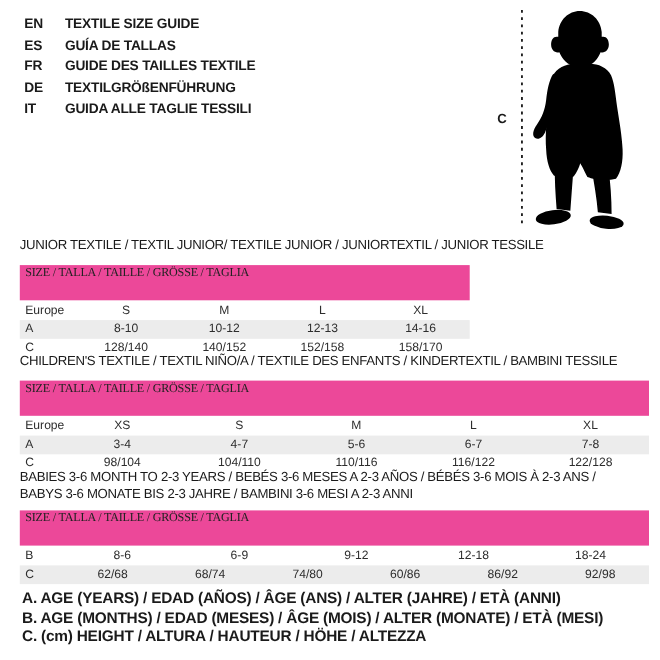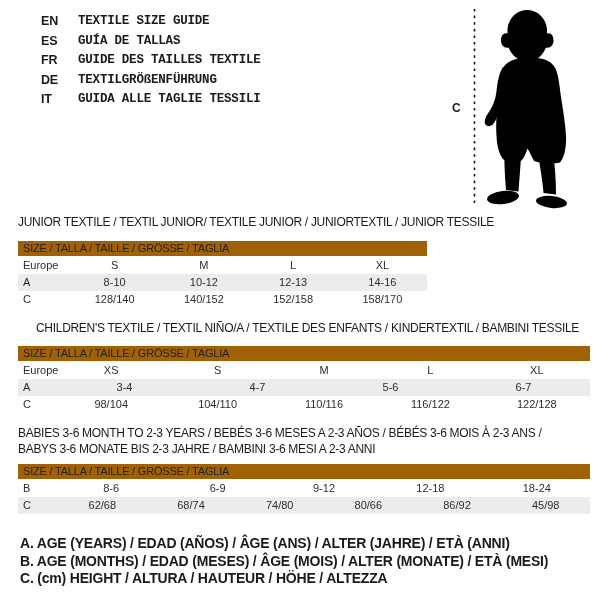--- a/index.html
+++ b/index.html
@@ -3,35 +3,35 @@
 <meta charset="utf-8">
 <style>
   html,body{margin:0;padding:0;}
   body{
     width:600px;height:600px;background:#ffffff;position:relative;
     font-family:"Liberation Sans", sans-serif;color:#1a1a1a;overflow:hidden;
   }
   .abs{position:absolute;}
 
   
-  .lang-list{left:22px;top:12px;margin-left:19px;}
+  .lang-list{left:22px;top:12px;}
   .lang-row{display:flex;font-weight:bold;font-size:12.5px;line-height:19.5px;letter-spacing:-0.2px;}
   .lang-code{width:37px;}
-  .lang-label{white-space:nowrap;font-family:Liberation Mono, monospace;}
+  .lang-label{white-space:nowrap;}
 
   
   .figure-svg{left:470px;top:0;}
   .c-label{left:452px;top:101px;font-weight:bold;font-size:12px;}
 
   
   .sec-title{font-weight:normal;font-size:12px;letter-spacing:-0.3px;white-space:nowrap;line-height:16px;}
 
   
   .tbl{position:absolute;}
-  .bar{background:#a16207;height:15px;line-height:15px;font-size:11px;padding-left:5px;color:#222222;margin-bottom:1px;letter-spacing:-0.2px;}
+  .bar{background:#ec4899;height:32px;line-height:15px;font-size:11px;padding-left:5px;color:#222222;margin-bottom:1px;letter-spacing:-0.2px;font-family:Liberation Serif, serif;}
   .row{display:flex;height:17px;line-height:17px;font-size:11px;color:#2d2d2d;}
   .row.alt{background:#ececec;}
   .row .lbl{padding-left:5px;text-align:left;}
   .t1 .lbl{width:47px;}
   .t2 .lbl{width:35px;}
   .t3 .lbl{width:35px;}
   .row .val{flex:1;text-align:center;}
 
   
   .notes{left:20px;top:535px;}
@@ -104,37 +104,38 @@
   </div>
   <div class="row">
     <span class="lbl">C</span>
     <span class="val">128/140</span>
     <span class="val">140/152</span>
     <span class="val">152/158</span>
     <span class="val">158/170</span>
   </div>
 </div>
 
-<div class="abs sec-title" style="left:36px;top:320px;">CHILDREN'S TEXTILE / TEXTIL NIÑO/A / TEXTILE DES ENFANTS / KINDERTEXTIL / BAMBINI TESSILE</div>
+<div class="abs sec-title" style="left:18px;top:320px;">CHILDREN'S TEXTILE / TEXTIL NIÑO/A / TEXTILE DES ENFANTS / KINDERTEXTIL / BAMBINI TESSILE</div>
 <div class="tbl t2" style="left:18px;top:346px;width:572px;">
   <div class="bar">SIZE / TALLA / TAILLE / GRÖSSE / TAGLIA</div>
   <div class="row">
     <span class="lbl">Europe</span>
     <span class="val">XS</span>
     <span class="val">S</span>
     <span class="val">M</span>
     <span class="val">L</span>
     <span class="val">XL</span>
   </div>
   <div class="row alt">
     <span class="lbl">A</span>
     <span class="val">3-4</span>
     <span class="val">4-7</span>
     <span class="val">5-6</span>
     <span class="val">6-7</span>
+    <span class="val">7-8</span>
   </div>
   <div class="row">
     <span class="lbl">C</span>
     <span class="val">98/104</span>
     <span class="val">104/110</span>
     <span class="val">110/116</span>
     <span class="val">116/122</span>
     <span class="val">122/128</span>
   </div>
 </div>
@@ -151,23 +152,23 @@
     <span class="val">6-9</span>
     <span class="val">9-12</span>
     <span class="val">12-18</span>
     <span class="val">18-24</span>
   </div>
   <div class="row alt">
     <span class="lbl">C</span>
     <span class="val">62/68</span>
     <span class="val">68/74</span>
     <span class="val">74/80</span>
-    <span class="val">80/66</span>
+    <span class="val">60/86</span>
     <span class="val">86/92</span>
-    <span class="val">45/98</span>
+    <span class="val">92/98</span>
   </div>
 </div>
 
 <div class="abs notes">
   <div class="note-line">A. AGE (YEARS) / EDAD (AÑOS) / ÂGE (ANS) / ALTER (JAHRE) / ETÀ (ANNI)</div>
   <div class="note-line">B. AGE (MONTHS) / EDAD (MESES) / ÂGE (MOIS) / ALTER (MONATE) / ETÀ (MESI)</div>
   <div class="note-line">C. (cm) HEIGHT / ALTURA / HAUTEUR / HÖHE / ALTEZZA</div>
 </div>
 
 </body></html>

